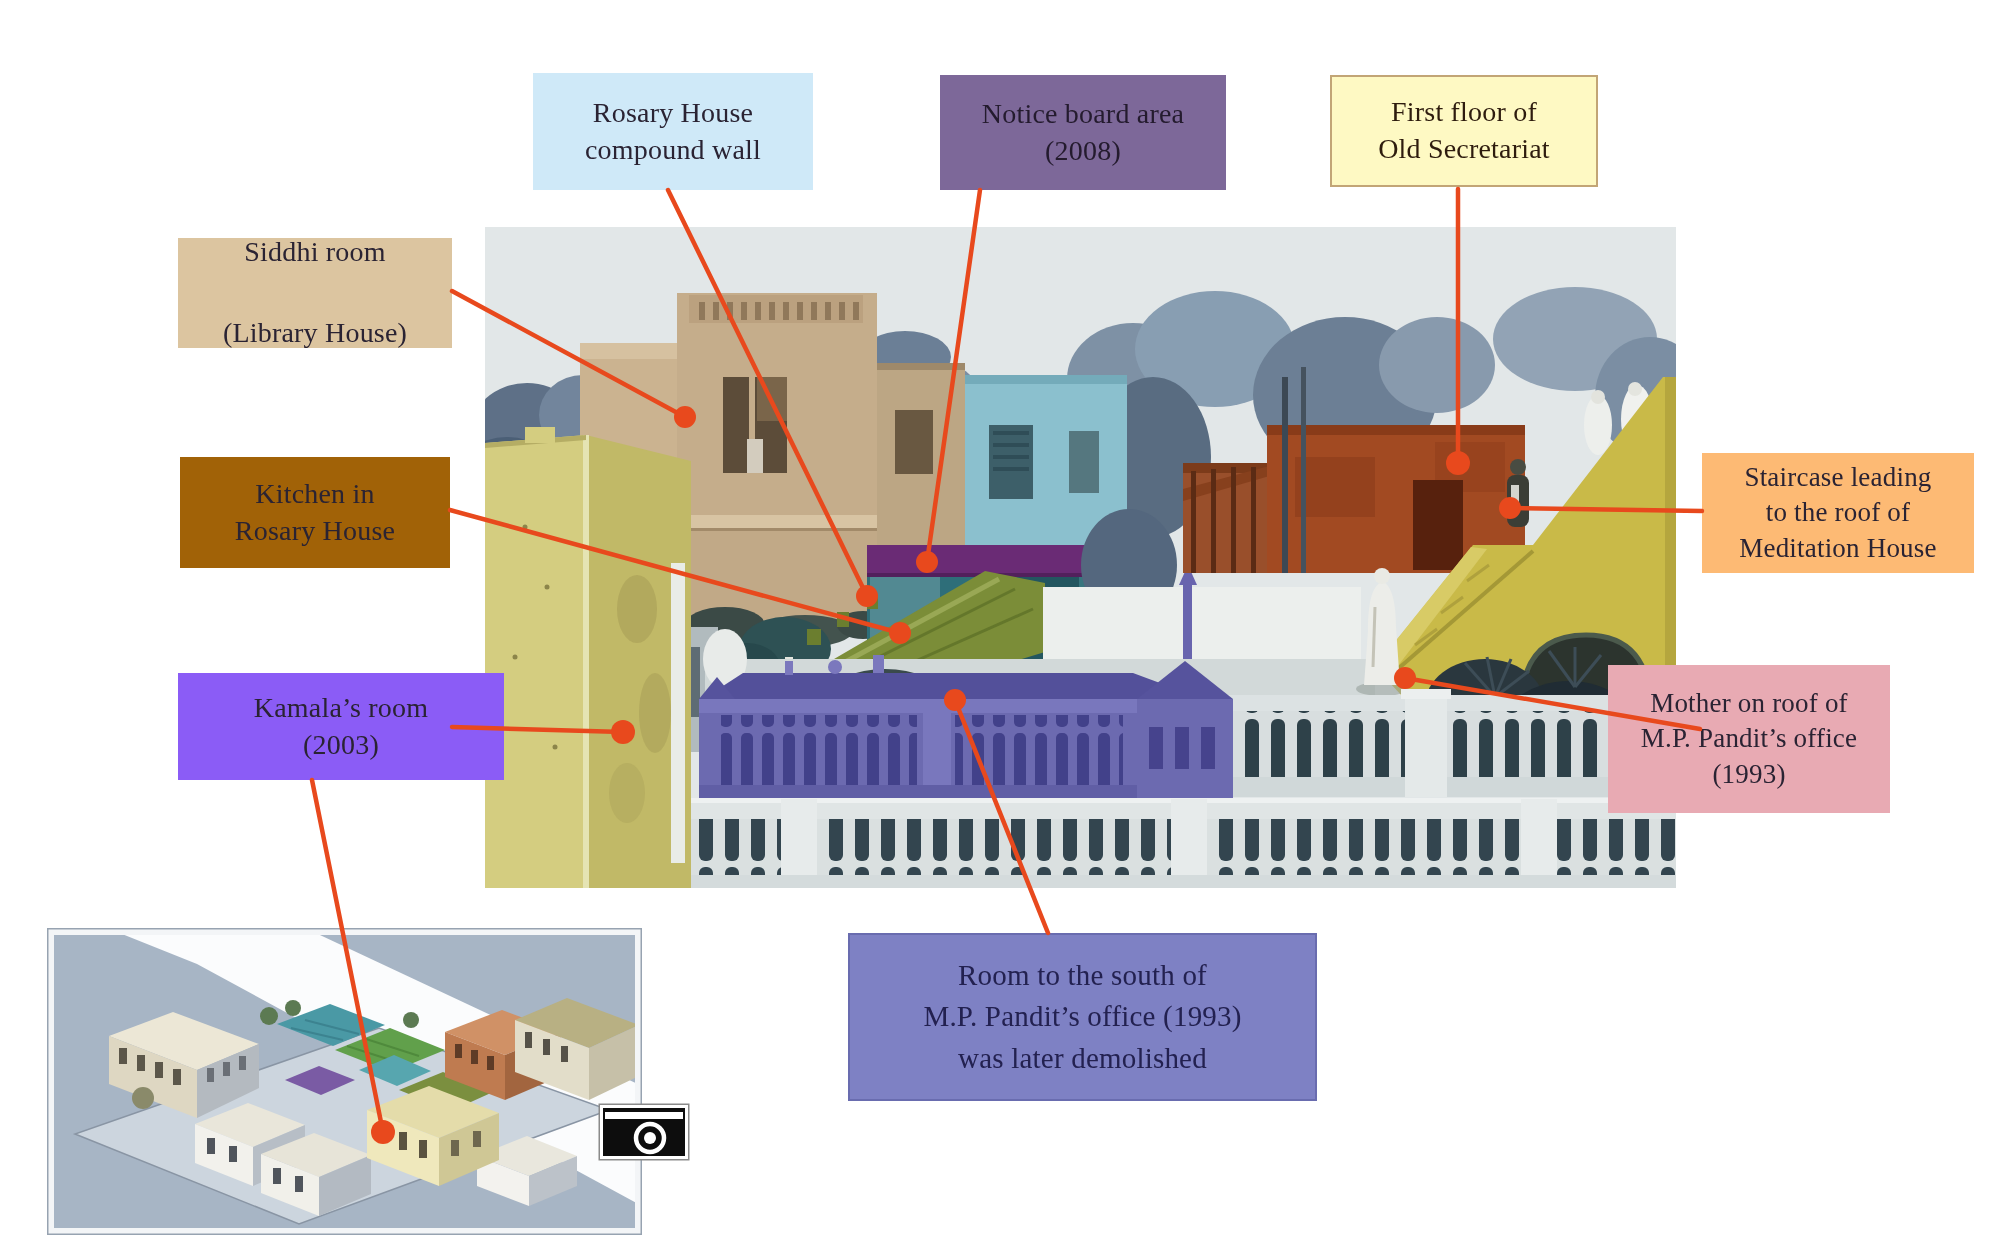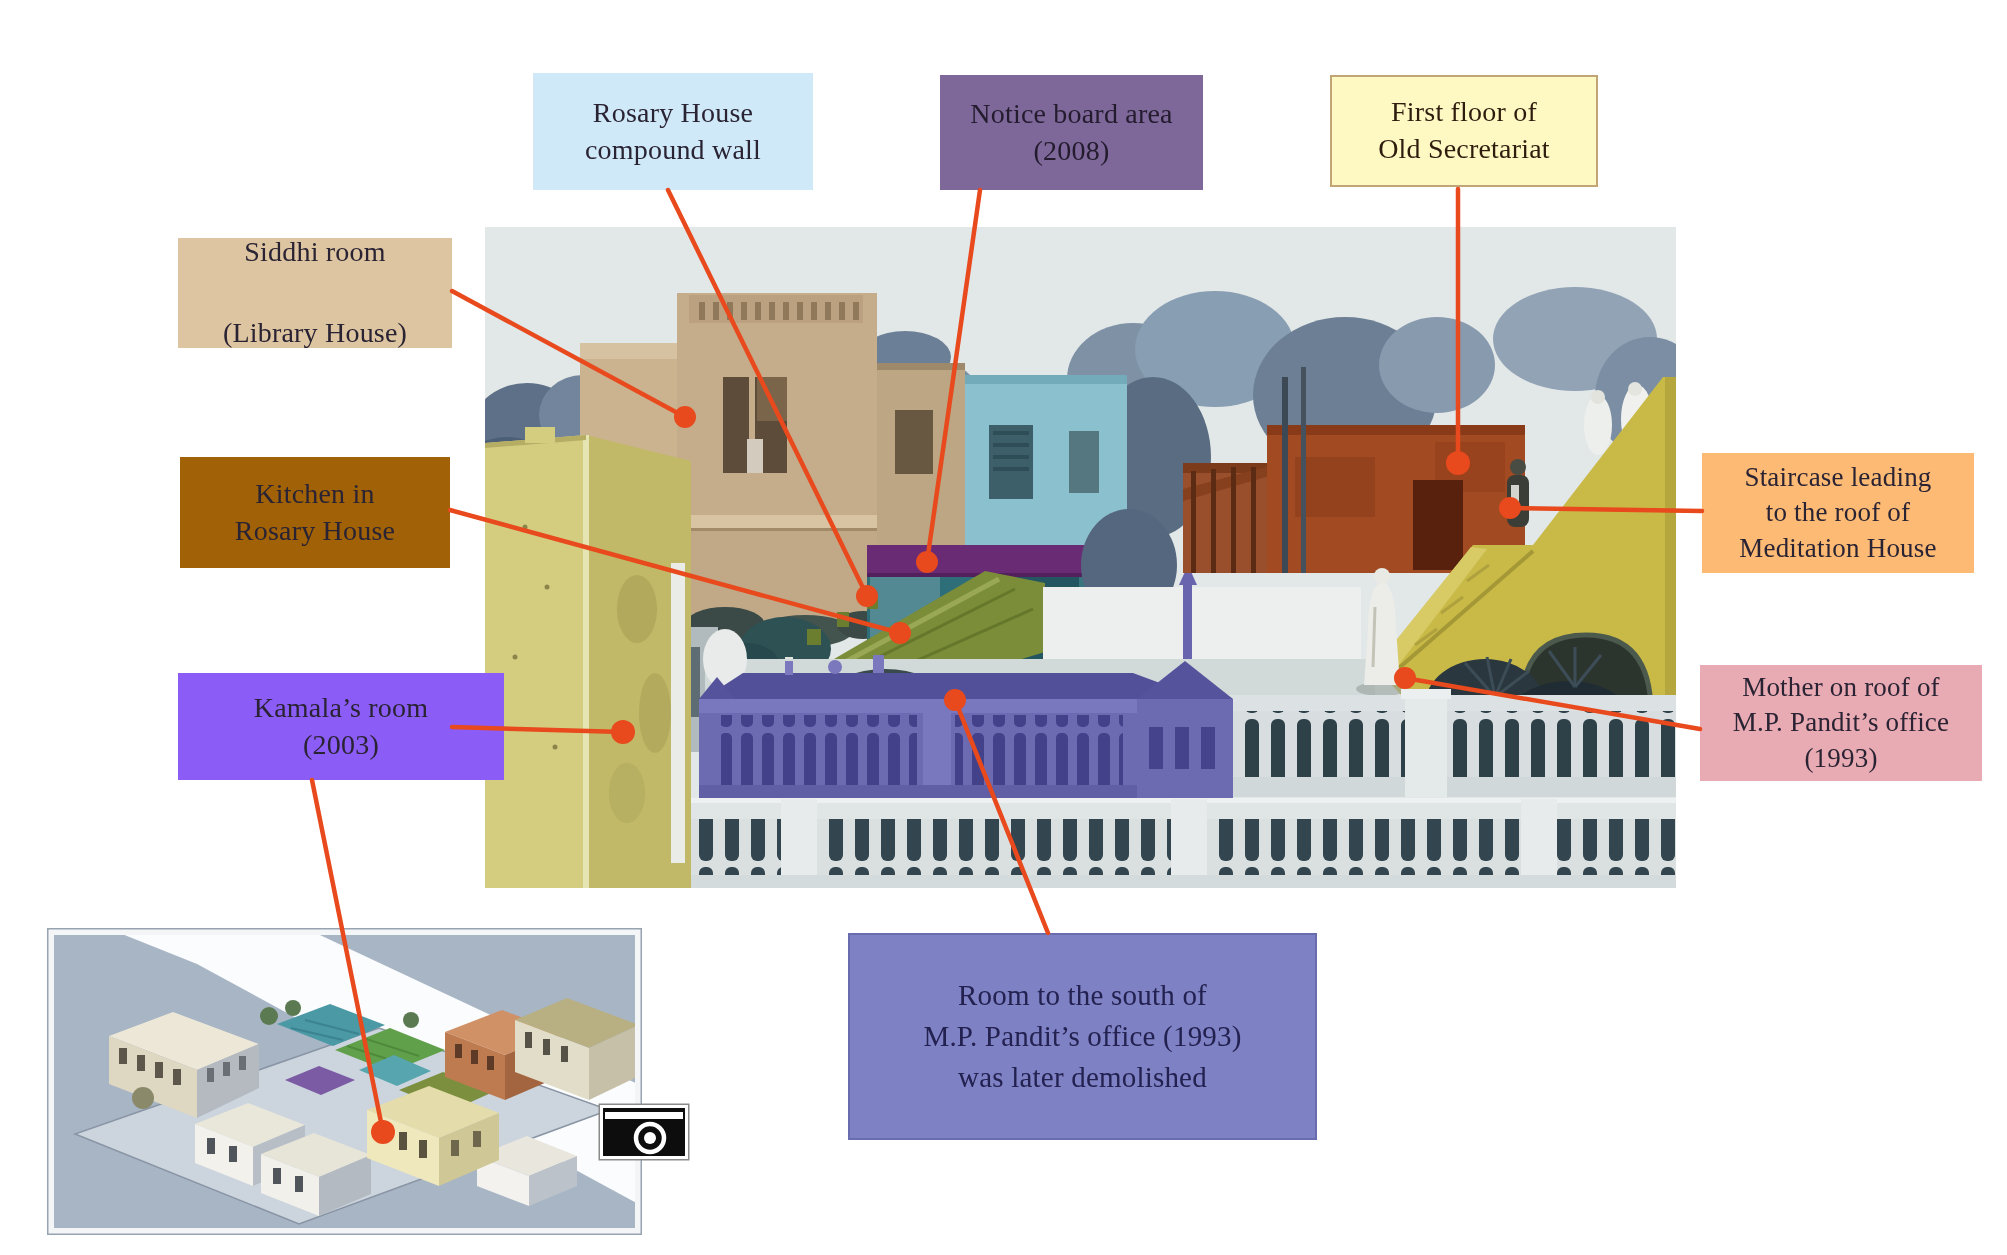--- a/index.html
+++ b/index.html
@@ -3,29 +3,29 @@
 <meta charset="utf-8">
 <style>
   html,body{margin:0;padding:0;background:#ffffff;}
   body{width:2007px;height:1255px;font-family:"Liberation Serif",serif;}
   #stage{position:relative;width:2007px;height:1255px;background:#fff;overflow:hidden;}
   .abs{position:absolute;}
   .label{position:absolute;display:flex;flex-direction:column;justify-content:center;align-items:center;
          text-align:center;color:#2a2333;font-size:28px;line-height:1.32;letter-spacing:.2px;}
   .label span{display:block;}
   .lb-compound{left:533px;top:73px;width:280px;height:117px;background:#cfe9f8;}
-  .lb-notice{left:940px;top:75px;width:263px;height:115px;background:#7d6899;color:#241b2e;}
+  .lb-notice{left:940px;top:75px;width:286px;height:115px;background:#7d6899;color:#241b2e;}
   .lb-secretariat{left:1330px;top:75px;width:268px;height:112px;background:#fef9c3;color:#2e1c0e;
                   box-shadow:inset 0 0 0 2px rgba(122,63,24,.45);}
   .lb-siddhi{left:178px;top:238px;width:274px;height:110px;background:#dcc5a0;gap:44px;}
   .lb-kitchen{left:180px;top:457px;width:270px;height:111px;background:#a16207;}
   .lb-kamala{left:178px;top:673px;width:326px;height:107px;background:#8b5cf6;}
   .lb-staircase{left:1702px;top:453px;width:272px;height:120px;background:#fdba74;font-size:27px;}
-  .lb-mother{left:1700px;top:665px;width:282px;height:116px;background:#e8aab3;font-size:27px;justify-content:center;}
-  .lb-south{left:848px;top:933px;width:469px;height:207px;background:#7e81c4;color:#232150;
+  .lb-mother{left:1608px;top:665px;width:282px;height:148px;background:#e8aab3;font-size:27px;justify-content:center;}
+  .lb-south{left:848px;top:933px;width:469px;height:168px;background:#7e81c4;color:#232150;
             font-size:29px;line-height:1.42;box-shadow:inset 0 0 0 2px rgba(80,82,150,.45);}
   #photo{left:485px;top:227px;}
   #inset{left:47px;top:928px;}
   #camera{left:598px;top:1103px;}
   #overlay{left:0;top:0;pointer-events:none;}
 </style>
 </head>
 <body>
 
 <div id="stage">

